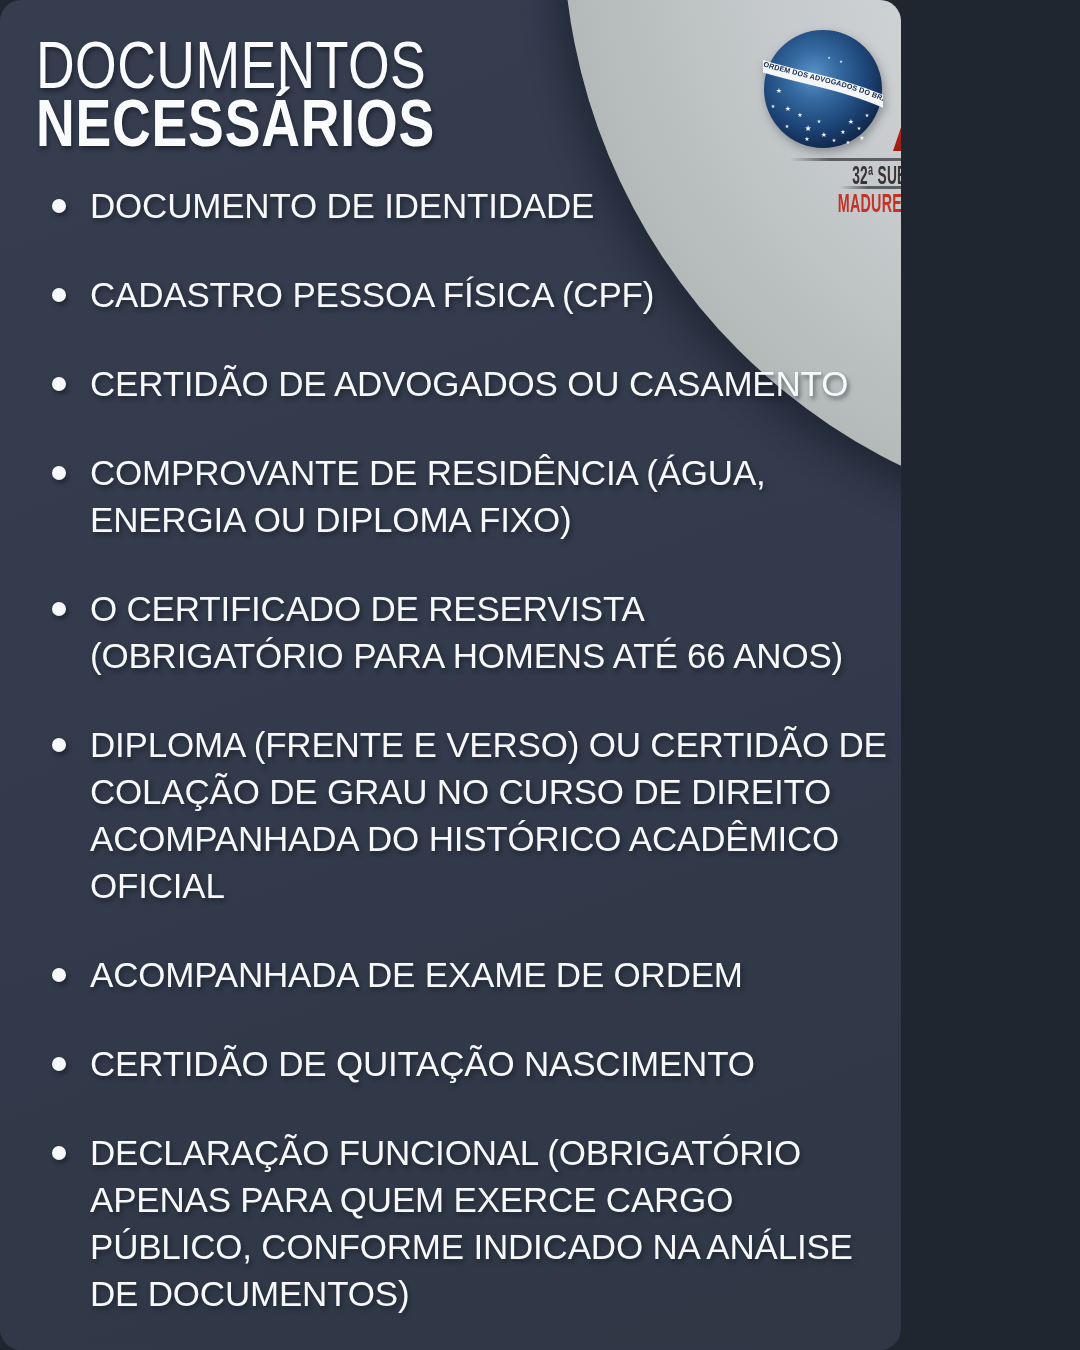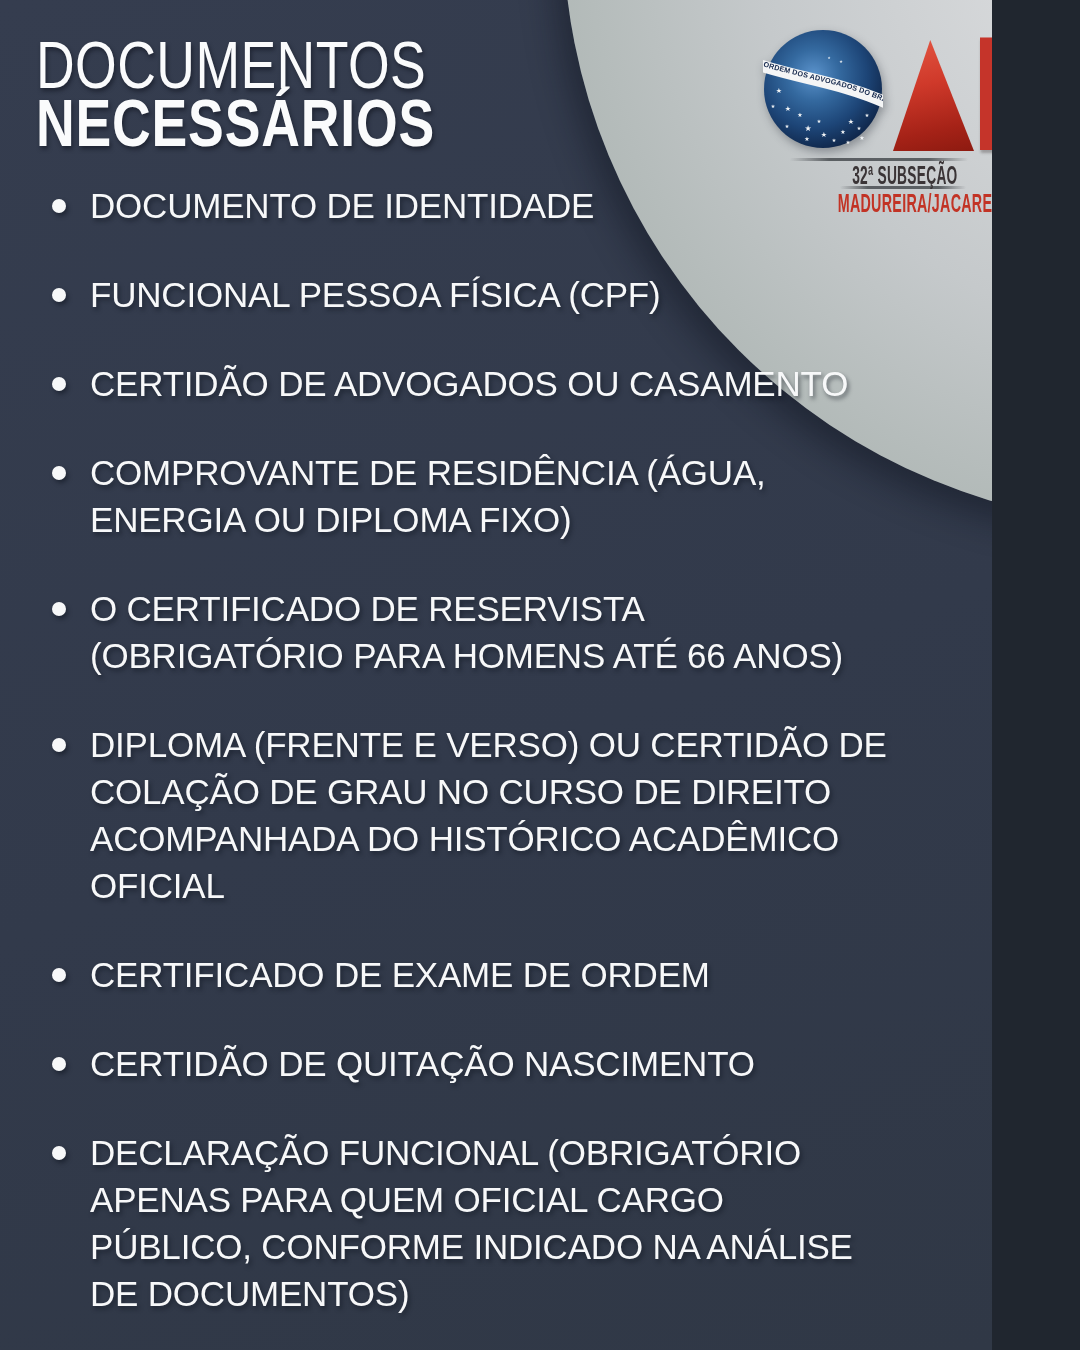--- a/index.html
+++ b/index.html
@@ -1,19 +1,20 @@
 <!DOCTYPE html>
 <html lang="pt-BR"><head>
 <meta charset="utf-8">
 <style>
   html,body{margin:0;padding:0;background:#20262f;}
   .canvas{
-    position:relative;width:992px;height:1350px;overflow:hidden;
+    position:relative;width:901px;height:1350px;overflow:hidden;
     background:linear-gradient(160deg,#353d4f 0%,#323a4b 55%,#303846 100%);
     font-family:"Liberation Sans","DejaVu Sans",sans-serif;
+    border-radius:21px;
   }
   
   .blob{
     position:absolute;left:563px;top:-674px;width:1200px;height:1200px;border-radius:50%;
     background:radial-gradient(circle,
       #e6e7e9 0%, #d7d9db 18%, #c5c9cb 48%, #b0b8b6 74%, #9aa5a3 92%, #939e9c 100%);
     box-shadow:-10px 14px 34px rgba(12,16,26,.45);
     z-index:1;
   }
   
@@ -114,31 +115,31 @@
     <div class="letterA"></div>
     <div class="letterB">B</div>
     <div class="smudge s1"></div>
     <div class="smudge s2"></div>
     <div class="subsection"><span>32ª SUBSEÇÃO</span></div>
     <div class="region"><span>MADUREIRA/JACAREPAGUÁ - RJ</span></div>
   </div>
 
   <ul class="docs">
     <li>DOCUMENTO DE IDENTIDADE</li>
-    <li>FUNCIONAL PESSOA FÍSICA (CPF)</li>
+    <li>CADASTRO PESSOA FÍSICA (CPF)</li>
     <li>CERTIDÃO DE ADVOGADOS OU CASAMENTO</li>
     <li>COMPROVANTE DE RESIDÊNCIA (ÁGUA,
 ENERGIA OU DIPLOMA FIXO)</li>
     <li>O CERTIFICADO DE RESERVISTA
 (OBRIGATÓRIO PARA HOMENS ATÉ 66 ANOS)</li>
     <li>DIPLOMA (FRENTE E VERSO) OU CERTIDÃO DE
 COLAÇÃO DE GRAU NO CURSO DE DIREITO
 ACOMPANHADA DO HISTÓRICO ACADÊMICO
 OFICIAL</li>
-    <li>CERTIFICADO DE EXAME DE ORDEM</li>
+    <li>ACOMPANHADA DE EXAME DE ORDEM</li>
     <li>CERTIDÃO DE QUITAÇÃO NASCIMENTO</li>
     <li>DECLARAÇÃO FUNCIONAL (OBRIGATÓRIO
-APENAS PARA QUEM OFICIAL CARGO
+APENAS PARA QUEM EXERCE CARGO
 PÚBLICO, CONFORME INDICADO NA ANÁLISE
 DE DOCUMENTOS)</li>
   </ul>
 
 </div>
 
 </body></html>

